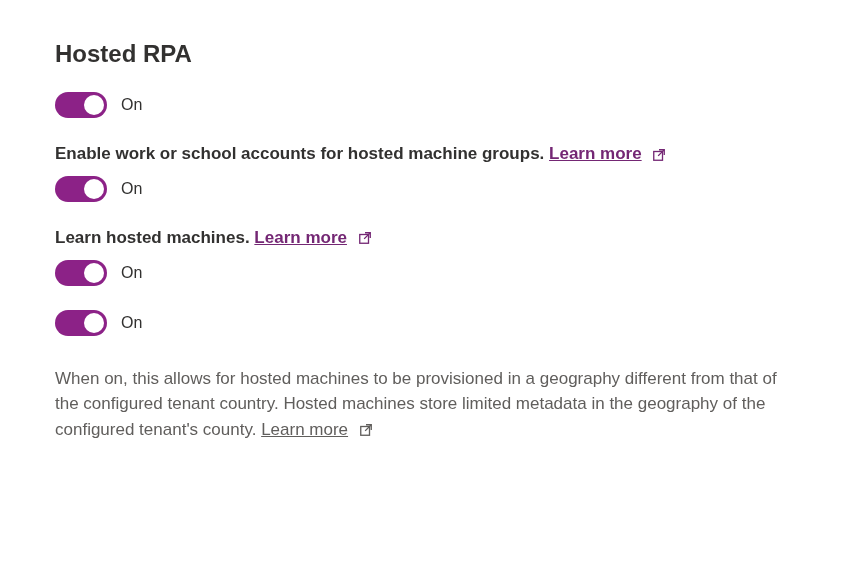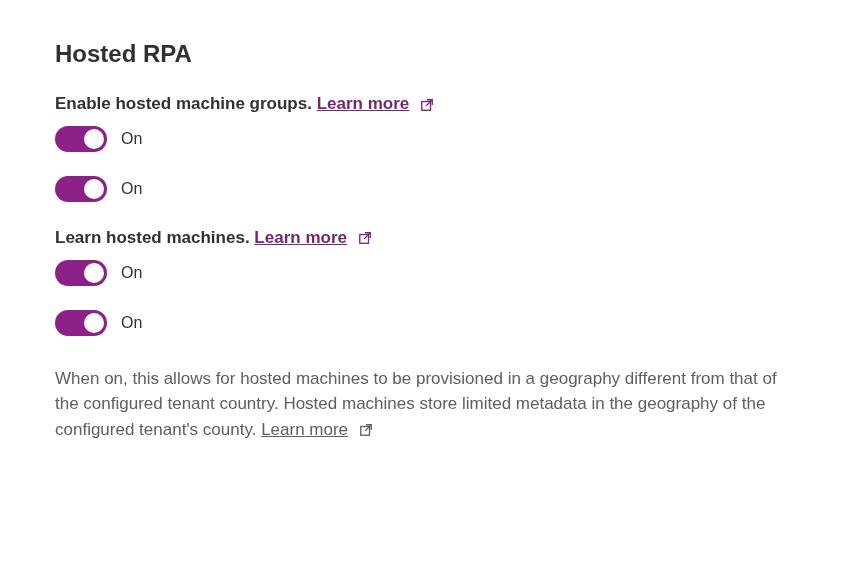--- a/index.html
+++ b/index.html
@@ -90,40 +90,40 @@
     .description-text .external-icon {
       color: #605e5c;
     }
   </style>
 </head>
 <body>
 
 <h2 class="section-title">Hosted RPA</h2>
 
 <div class="setting-block">
+  <div class="toggle-row">
+    <div class="toggle">
+      <div class="toggle-knob"></div>
+    </div>
+    <span class="toggle-state">On</span>
+  </div>
+</div>
+
+<div class="setting-block">
   <div class="setting-label-row">
-    <span>Enable hosted machine groups.</span>
+    <span>Enable work or school accounts for hosted machine groups.</span>
     <a class="learn-more-link">Learn more</a>
     <span class="external-icon">
       <svg viewBox="0 0 16 16" fill="none" stroke="currentColor" stroke-width="1.5">
         <rect x="2" y="4" width="10" height="10"></rect>
         <path d="M8 2 L14 2 L14 8"></path>
         <path d="M14 2 L7 9"></path>
       </svg>
     </span>
   </div>
-  <div class="toggle-row">
-    <div class="toggle">
-      <div class="toggle-knob"></div>
-    </div>
-    <span class="toggle-state">On</span>
-  </div>
-</div>
-
-<div class="setting-block">
   <div class="toggle-row">
     <div class="toggle">
       <div class="toggle-knob"></div>
     </div>
     <span class="toggle-state">On</span>
   </div>
 </div>
 
 <div class="setting-block">
   <div class="setting-label-row">

